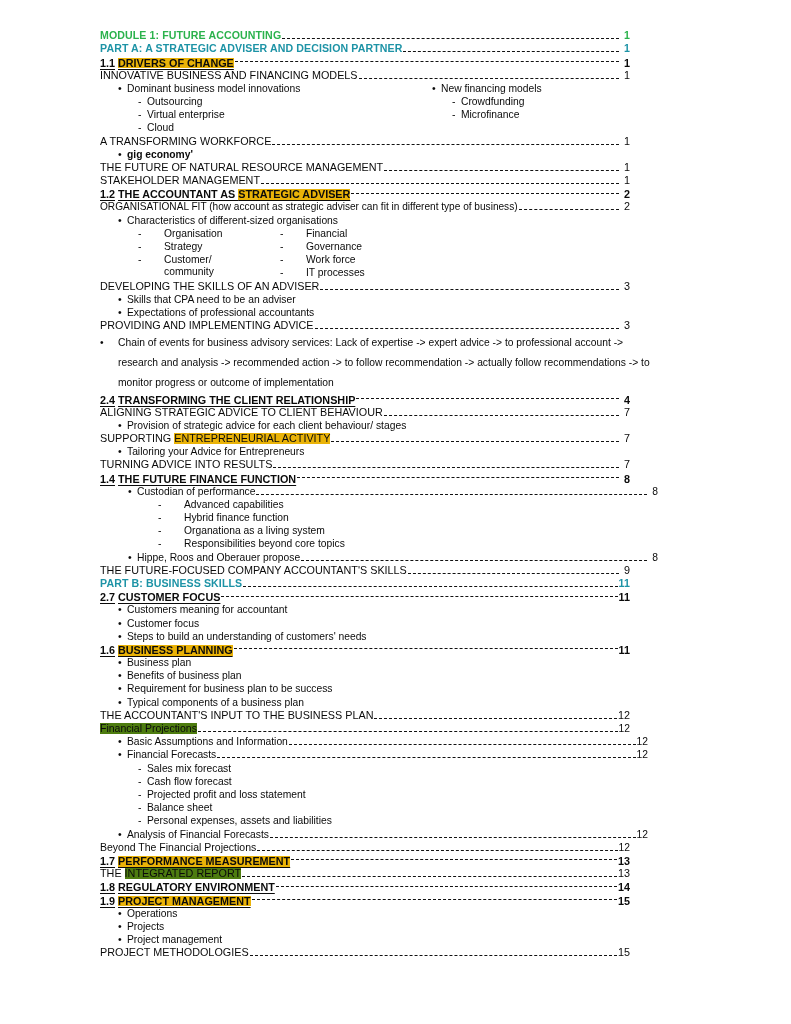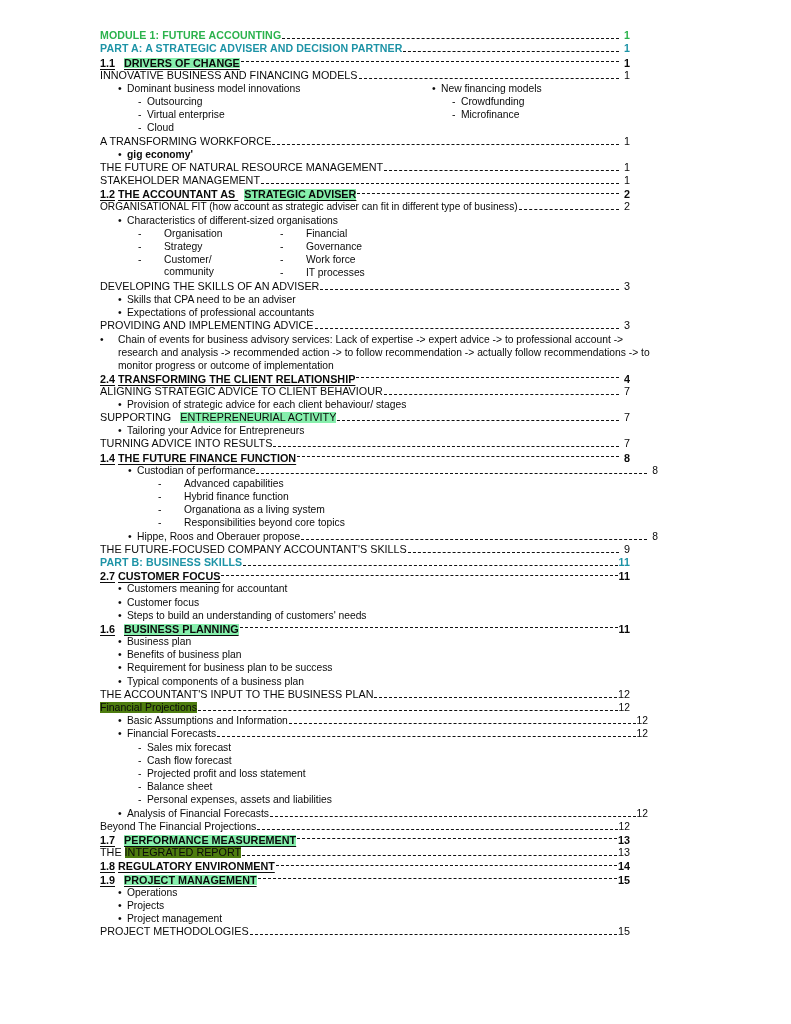--- a/index.html
+++ b/index.html
@@ -65,21 +65,21 @@
 
   
   .lvl-module   { font-size: 10.6px; font-weight: bold; color: #2bb24c; letter-spacing: 0.1px; }
   .lvl-part     { font-size: 10.6px; font-weight: bold; color: #1d93a6; letter-spacing: 0.1px; }
   .lvl-num      { font-size: 10.8px; font-weight: bold; color: #0a0a0a; align-items: center; }
   .lvl-caps     { font-size: 10.8px; font-weight: normal; color: #0a0a0a; }
   .lvl-sub      { font-size: 10.3px; font-weight: normal; color: #0a0a0a; }
 
   .u { text-decoration: underline; text-underline-offset: 1.5px; }
 
-  .hl-yellow { background: #86efac; margin-left: 6px; }
+  .hl-yellow { background: #eab308; }
   .hl-cyan   { background: #4d7c0f; }
 
   
   .ind-0 { padding-left: 0px; }
   .ind-b { padding-left: 18px; }   
   .ind-d { padding-left: 38px; }   
   .ind-b2{ padding-left: 28px; }   
   .ind-d2{ padding-left: 58px; }   
 
   .bullet::before {
@@ -91,21 +91,21 @@
   .dash::before {
     content: "-";
     display: inline-block;
     width: 9px;
     font-size: 10.5px;
   }
 
   
   .para {
     font-size: 10.3px;
-    line-height: 13px;
+    line-height: 20px;
     padding-left: 18px;
     text-indent: -9px;
     width: 540px;
     margin: 0;
     white-space: normal;
   }
   .para .b::before {
     content: "\2022";
     display: inline-block;
     width: 9px;

